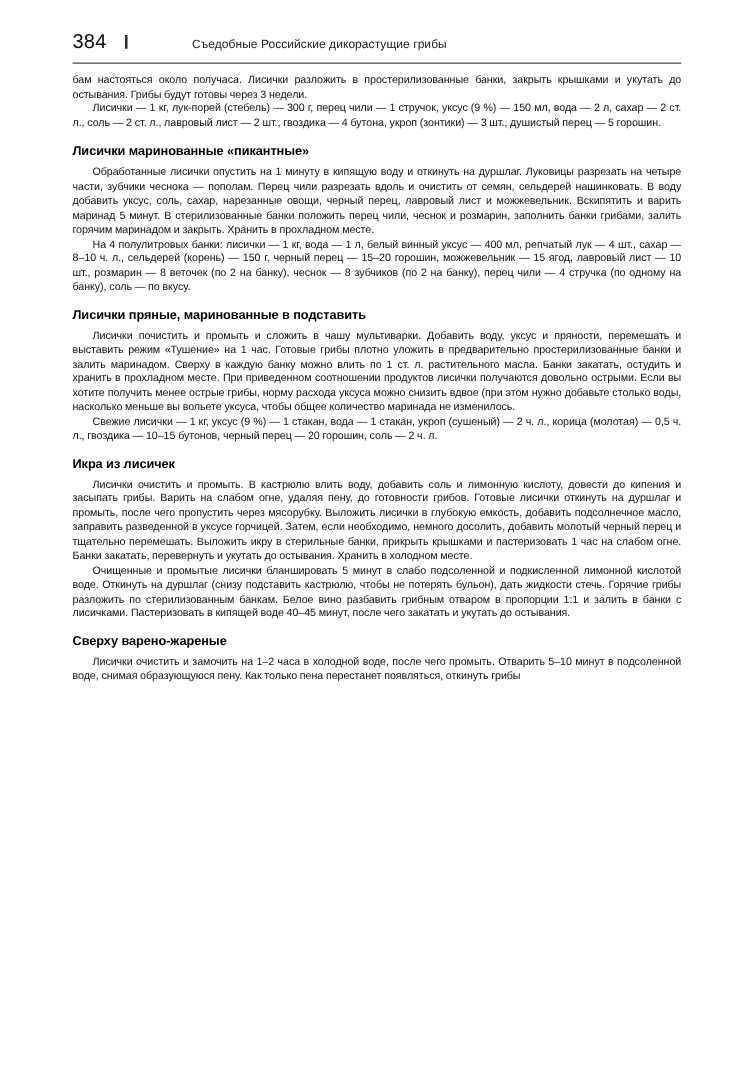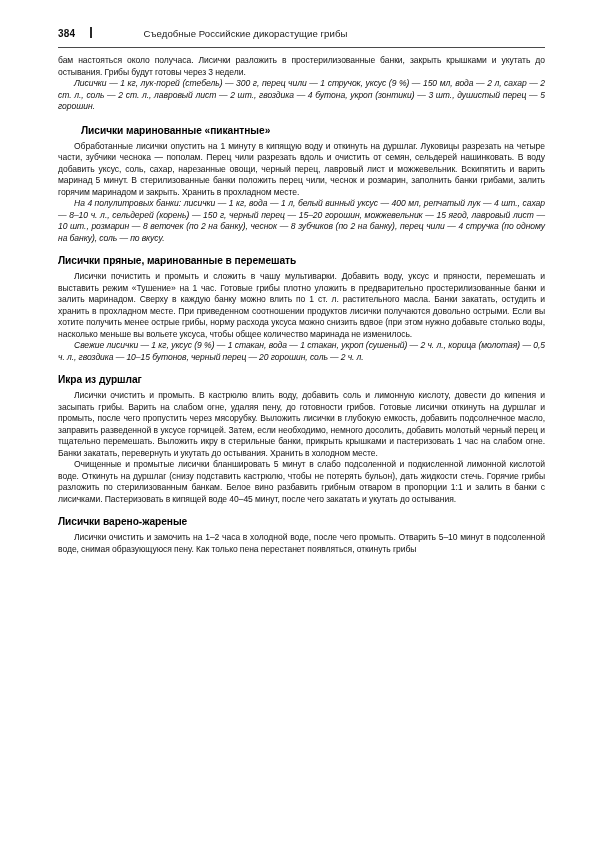--- a/index.html
+++ b/index.html
@@ -33,22 +33,22 @@
   }
 
   
   .running-head {
     display: flex;
     align-items: baseline;
     gap: 0;
     padding-bottom: 4px;
   }
   .folio {
-    font-size: 10px;
-    font-weight: bold;
+    font-size: 16px;
+    font-weight: normal;
     letter-spacing: 0.2px;
     color: #0d0d0d;
     line-height: 1;
   }
   .folio-sep {
     display: inline-block;
     width: 1.3px;
     height: 11px;
     background: #2a2a2a;
     margin: 0 12px 0 15px;
@@ -84,37 +84,35 @@
     text-justify: inter-word;
     letter-spacing: -0.04px;
     word-spacing: -0.15px;
     color: #111111;
     text-indent: 16px;
   }
   p.para.noindent {
     text-indent: 0;
   }
   p.para.ingredients {
-    font-style: italic;
     text-indent: 16px;
   }
 
   h2.section-title {
     margin: 0;
     font-size: 10.2px;
     font-weight: bold;
     line-height: 13px;
     color: #000000;
     letter-spacing: -0.05px;
     padding-top: 10px;
     padding-bottom: 4px;
   }
   h2.section-title.first {
     padding-top: 11px;
-    margin-left: 23px;
   }
 </style>
 </head>
 <body>
 
 <div class="page">
   <div class="page-inner">
 
     <div class="running-head">
       <span class="folio">384</span>
@@ -125,27 +123,27 @@
 
     <div class="body-col">
 
       <p class="para noindent">бам настояться около получаса. Лисички разложить в простерилизованные банки, закрыть крышками и укутать до остывания. Грибы будут готовы через 3 недели.</p>
       <p class="para ingredients">Лисички — 1 кг, лук-порей (стебель) — 300 г, перец чили — 1 стручок, уксус (9 %) — 150 мл, вода — 2 л, сахар — 2 ст. л., соль — 2 ст. л., лавровый лист — 2 шт., гвоздика — 4 бутона, укроп (зонтики) — 3 шт., душистый перец — 5 горошин.</p>
 
       <h2 class="section-title first">Лисички маринованные «пикантные»</h2>
       <p class="para">Обработанные лисички опустить на 1 минуту в кипящую воду и откинуть на дуршлаг. Луковицы разрезать на четыре части, зубчики чеснока — пополам. Перец чили разрезать вдоль и очистить от семян, сельдерей нашинковать. В воду добавить уксус, соль, сахар, нарезанные овощи, черный перец, лавровый лист и можжевельник. Вскипятить и варить маринад 5 минут. В стерилизованные банки положить перец чили, чеснок и розмарин, заполнить банки грибами, залить горячим маринадом и закрыть. Хранить в прохладном месте.</p>
       <p class="para ingredients">На 4 полулитровых банки: лисички — 1 кг, вода — 1 л, белый винный уксус — 400 мл, репчатый лук — 4 шт., сахар — 8–10 ч. л., сельдерей (корень) — 150 г, черный перец — 15–20 горошин, можжевельник — 15 ягод, лавровый лист — 10 шт., розмарин — 8 веточек (по 2 на банку), чеснок — 8 зубчиков (по 2 на банку), перец чили — 4 стручка (по одному на банку), соль — по вкусу.</p>
 
-      <h2 class="section-title">Лисички пряные, маринованные в перемешать</h2>
+      <h2 class="section-title">Лисички пряные, маринованные в подставить</h2>
       <p class="para">Лисички почистить и промыть и сложить в чашу мультиварки. Добавить воду, уксус и пряности, перемешать и выставить режим «Тушение» на 1 час. Готовые грибы плотно уложить в предварительно простерилизованные банки и залить маринадом. Сверху в каждую банку можно влить по 1 ст. л. растительного масла. Банки закатать, остудить и хранить в прохладном месте. При приведенном соотношении продуктов лисички получаются довольно острыми. Если вы хотите получить менее острые грибы, норму расхода уксуса можно снизить вдвое (при этом нужно добавьте столько воды, насколько меньше вы вольете уксуса, чтобы общее количество маринада не изменилось.</p>
       <p class="para ingredients">Свежие лисички — 1 кг, уксус (9 %) — 1 стакан, вода — 1 стакан, укроп (сушеный) — 2 ч. л., корица (молотая) — 0,5 ч. л., гвоздика — 10–15 бутонов, черный перец — 20 горошин, соль — 2 ч. л.</p>
 
-      <h2 class="section-title">Икра из дуршлаг</h2>
+      <h2 class="section-title">Икра из лисичек</h2>
       <p class="para">Лисички очистить и промыть. В кастрюлю влить воду, добавить соль и лимонную кислоту, довести до кипения и засыпать грибы. Варить на слабом огне, удаляя пену, до готовности грибов. Готовые лисички откинуть на дуршлаг и промыть, после чего пропустить через мясорубку. Выложить лисички в глубокую емкость, добавить подсолнечное масло, заправить разведенной в уксусе горчицей. Затем, если необходимо, немного досолить, добавить молотый черный перец и тщательно перемешать. Выложить икру в стерильные банки, прикрыть крышками и пастеризовать 1 час на слабом огне. Банки закатать, перевернуть и укутать до остывания. Хранить в холодном месте.</p>
 
       <p class="para">Очищенные и промытые лисички бланшировать 5 минут в слабо подсоленной и подкисленной лимонной кислотой воде. Откинуть на дуршлаг (снизу подставить кастрюлю, чтобы не потерять бульон), дать жидкости стечь. Горячие грибы разложить по стерилизованным банкам. Белое вино разбавить грибным отваром в пропорции 1:1 и залить в банки с лисичками. Пастеризовать в кипящей воде 40–45 минут, после чего закатать и укутать до остывания.</p>
 
-      <h2 class="section-title">Лисички варено-жареные</h2>
+      <h2 class="section-title">Сверху варено-жареные</h2>
       <p class="para">Лисички очистить и замочить на 1–2 часа в холодной воде, после чего промыть. Отварить 5–10 минут в подсоленной воде, снимая образующуюся пену. Как только пена перестанет появляться, откинуть грибы</p>
 
     </div>
   </div>
 </div>
 
 </body></html>

